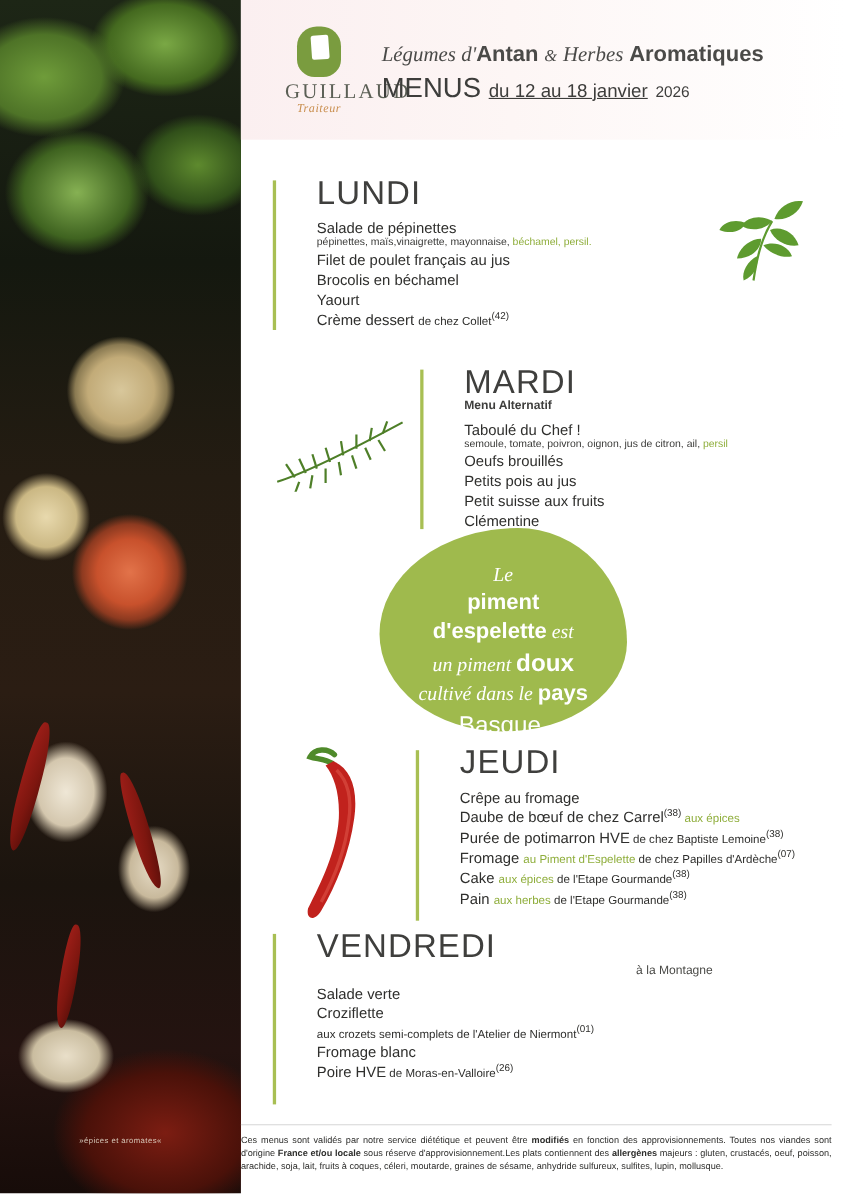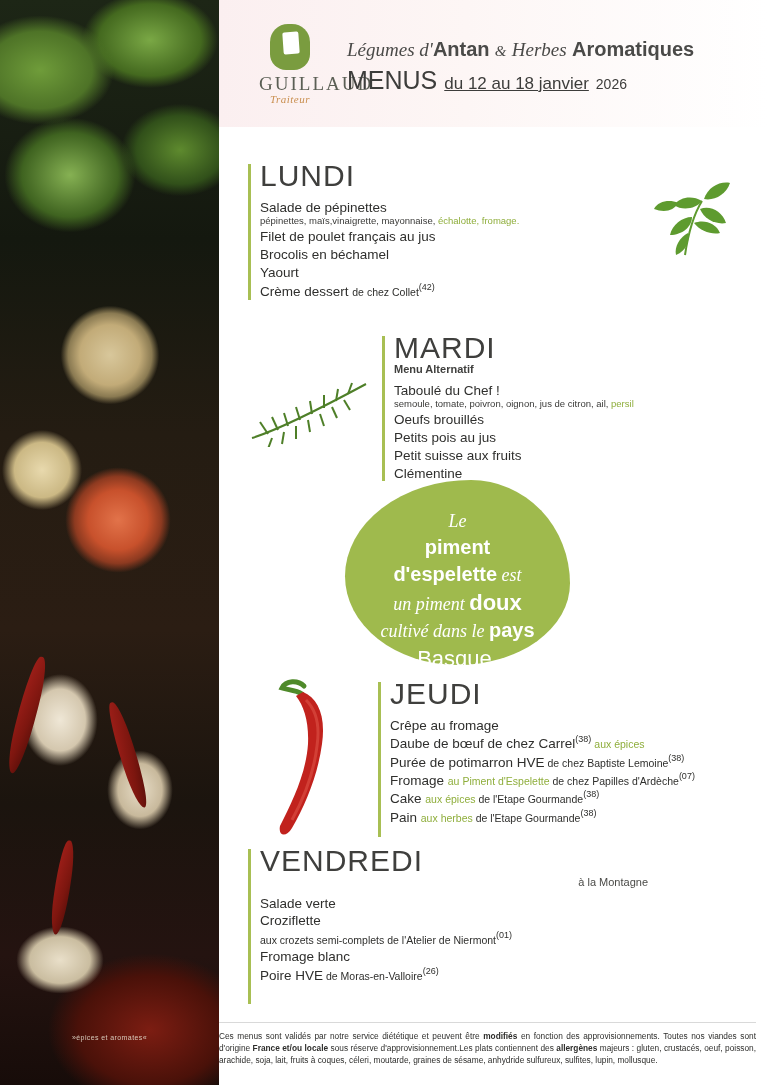--- a/index.html
+++ b/index.html
@@ -100,21 +100,21 @@
   .title-line1 .bold { font-weight: bold; font-size: 20px; }
   .title-line1 .amp { font-family: "Liberation Serif", serif; font-style: italic; font-size: 15px; }
   .title-line2 {
     margin-top: 5px;
     font-size: 25px; color: #3d3d3b; white-space: nowrap;
   }
   .title-line2 .dates { font-size: 17px; text-decoration: underline; }
   .title-line2 .year { font-size: 14px; }
 
   
-  .day { position: absolute; }
+  .day { position: absolute; padding-left: 28px; }
   .day-rule {
     position: absolute; left: 0; top: 4px;
     width: 3px; background: #a8bf53;
   }
   .day-body { padding-left: 12px; }
   .day-title {
     font-size: 30px; color: #3f3f3d; letter-spacing: 1px; line-height: 1.05;
   }
   .day-sub {
     font-size: 11px; color: #3f3f3d; font-weight: bold; margin-top: -1px;
@@ -215,21 +215,21 @@
       </g>
     </svg>
   </div>
 
   <div class="day" style="left:248px; top:160px; width:400px;">
     <div class="day-rule" style="height:136px;"></div>
     <div class="day-body">
       <div class="day-title">LUNDI</div>
       <div class="dishes">
         <div class="dish">Salade de pépinettes</div>
-        <div class="ing"><span>pépinettes, maïs,vinaigrette, mayonnaise,</span><span class="green"> échalotte, fromage.</span></div>
+        <div class="ing"><span>pépinettes, maïs,vinaigrette, mayonnaise,</span><span class="green"> béchamel, persil.</span></div>
         <div class="dish"><span>Filet de poulet </span><span class="b">français</span><span> au jus</span></div>
         <div class="dish">Brocolis en béchamel</div>
         <div class="dish">Yaourt</div>
         <div class="dish"><span>Crème dessert </span><span class="sm b">de chez Collet</span><span class="sup">(42)</span></div>
       </div>
     </div>
   </div>
 
   <div class="rosemary">
     <svg width="125" height="75" viewBox="0 0 125 75">

